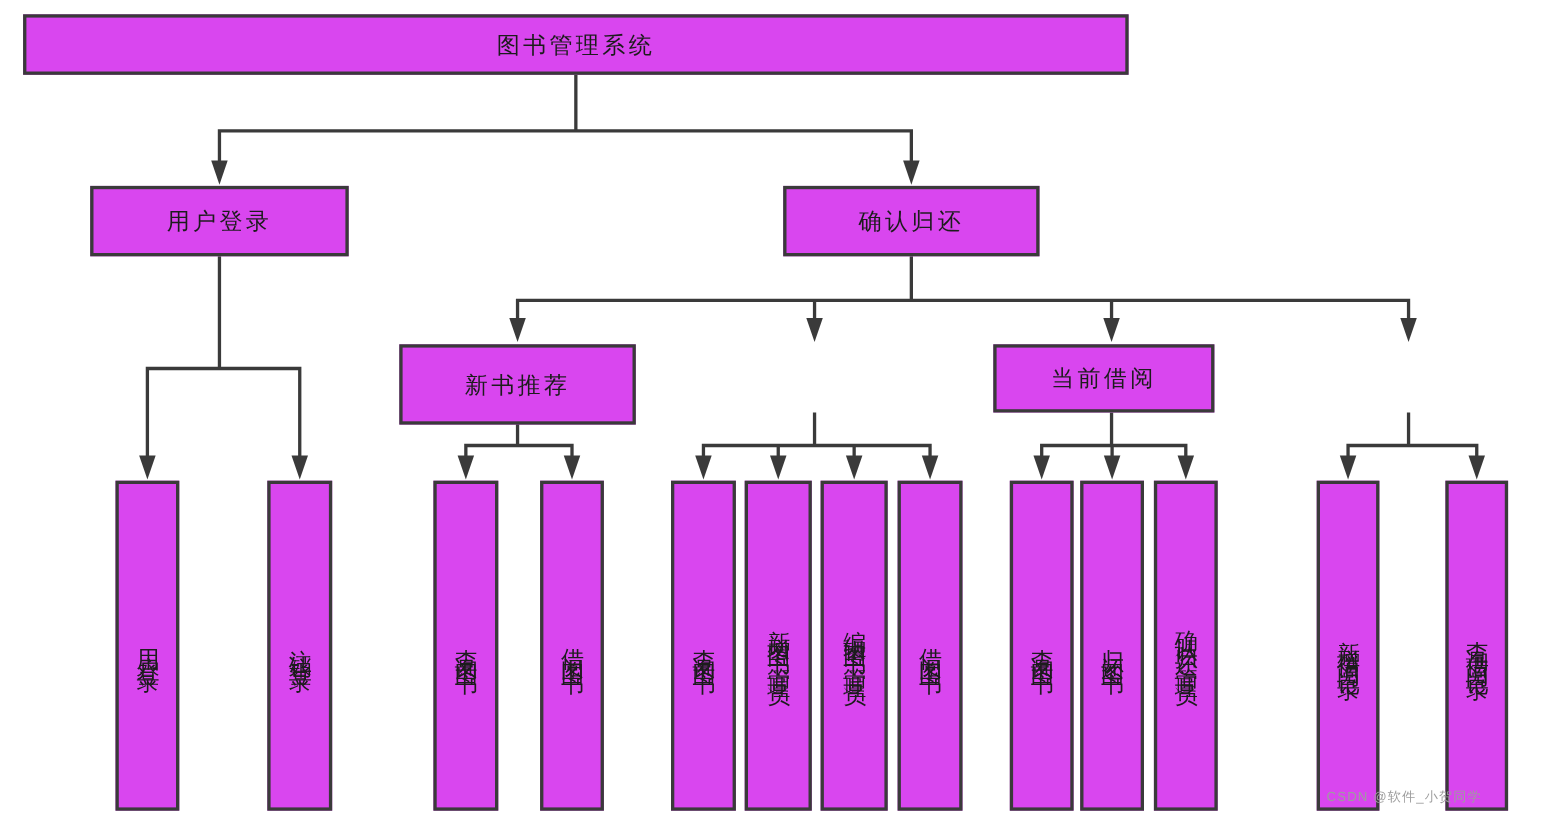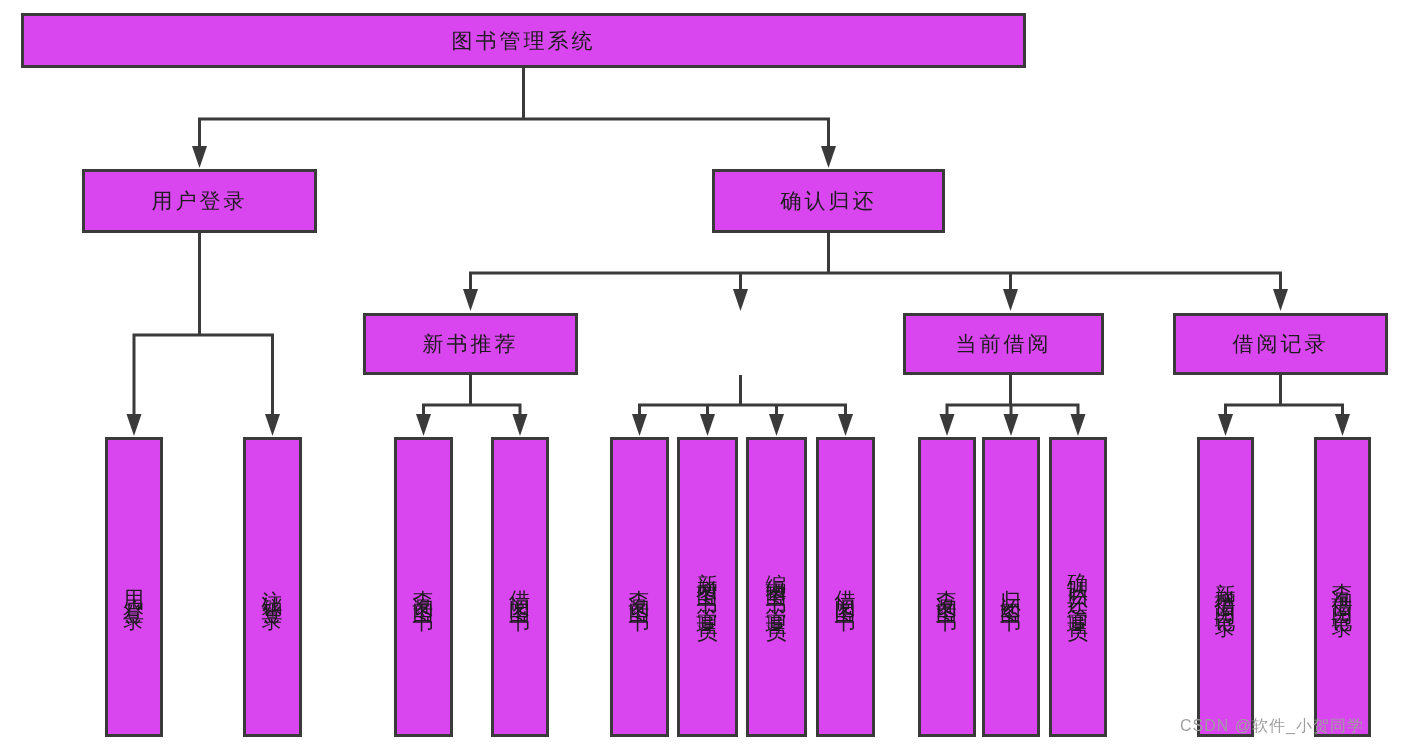--- a/index.html
+++ b/index.html
@@ -35,22 +35,22 @@
   .vtext{
     writing-mode:vertical-rl;
     text-orientation:mixed;
     font-size:21px;
     letter-spacing:7px;
     line-height:1.0;
     white-space:nowrap;
   }
   .watermark{
     position:absolute;
-    left:1180px;top:716px;
-    font-size:16px;
+    left:1206px;top:716px;
+    font-size:12px;
     color:var(--watermark);
     letter-spacing:1px;
     z-index:5;
     white-space:nowrap;
   }
 </style>
 </head>
 <body>
 
 <div class="stage">
@@ -99,28 +99,25 @@
     <span>图书管理系统</span>
   </div>
 
   <div class="box hbox" style="left:82px;top:169px;width:235px;height:64px">
     <span>用户登录</span>
   </div>
   <div class="box hbox" style="left:712px;top:169px;width:233px;height:64px">
     <span>确认归还</span>
   </div>
 
-  <div class="box hbox" style="left:363px;top:313px;width:215px;height:62px">
+  <div class="box hbox" style="left:363px;top:313px;width:215px;height:73px">
     <span>新书推荐</span>
   </div>
   <div class="box hbox" style="left:903px;top:313px;width:201px;height:62px">
     <span>当前借阅</span>
-  </div>
-  <div class="box hbox" style="left:1173px;top:313px;width:215px;height:62px">
-    <span>借阅记录</span>
   </div>
 
   <div class="box" style="left:105px;top:437px;width:58px;height:300px">
     <span class="vtext">用户登录</span>
   </div>
   <div class="box" style="left:243px;top:437px;width:59px;height:300px">
     <span class="vtext">注销登录</span>
   </div>
 
   <div class="box" style="left:394px;top:437px;width:59px;height:300px">

